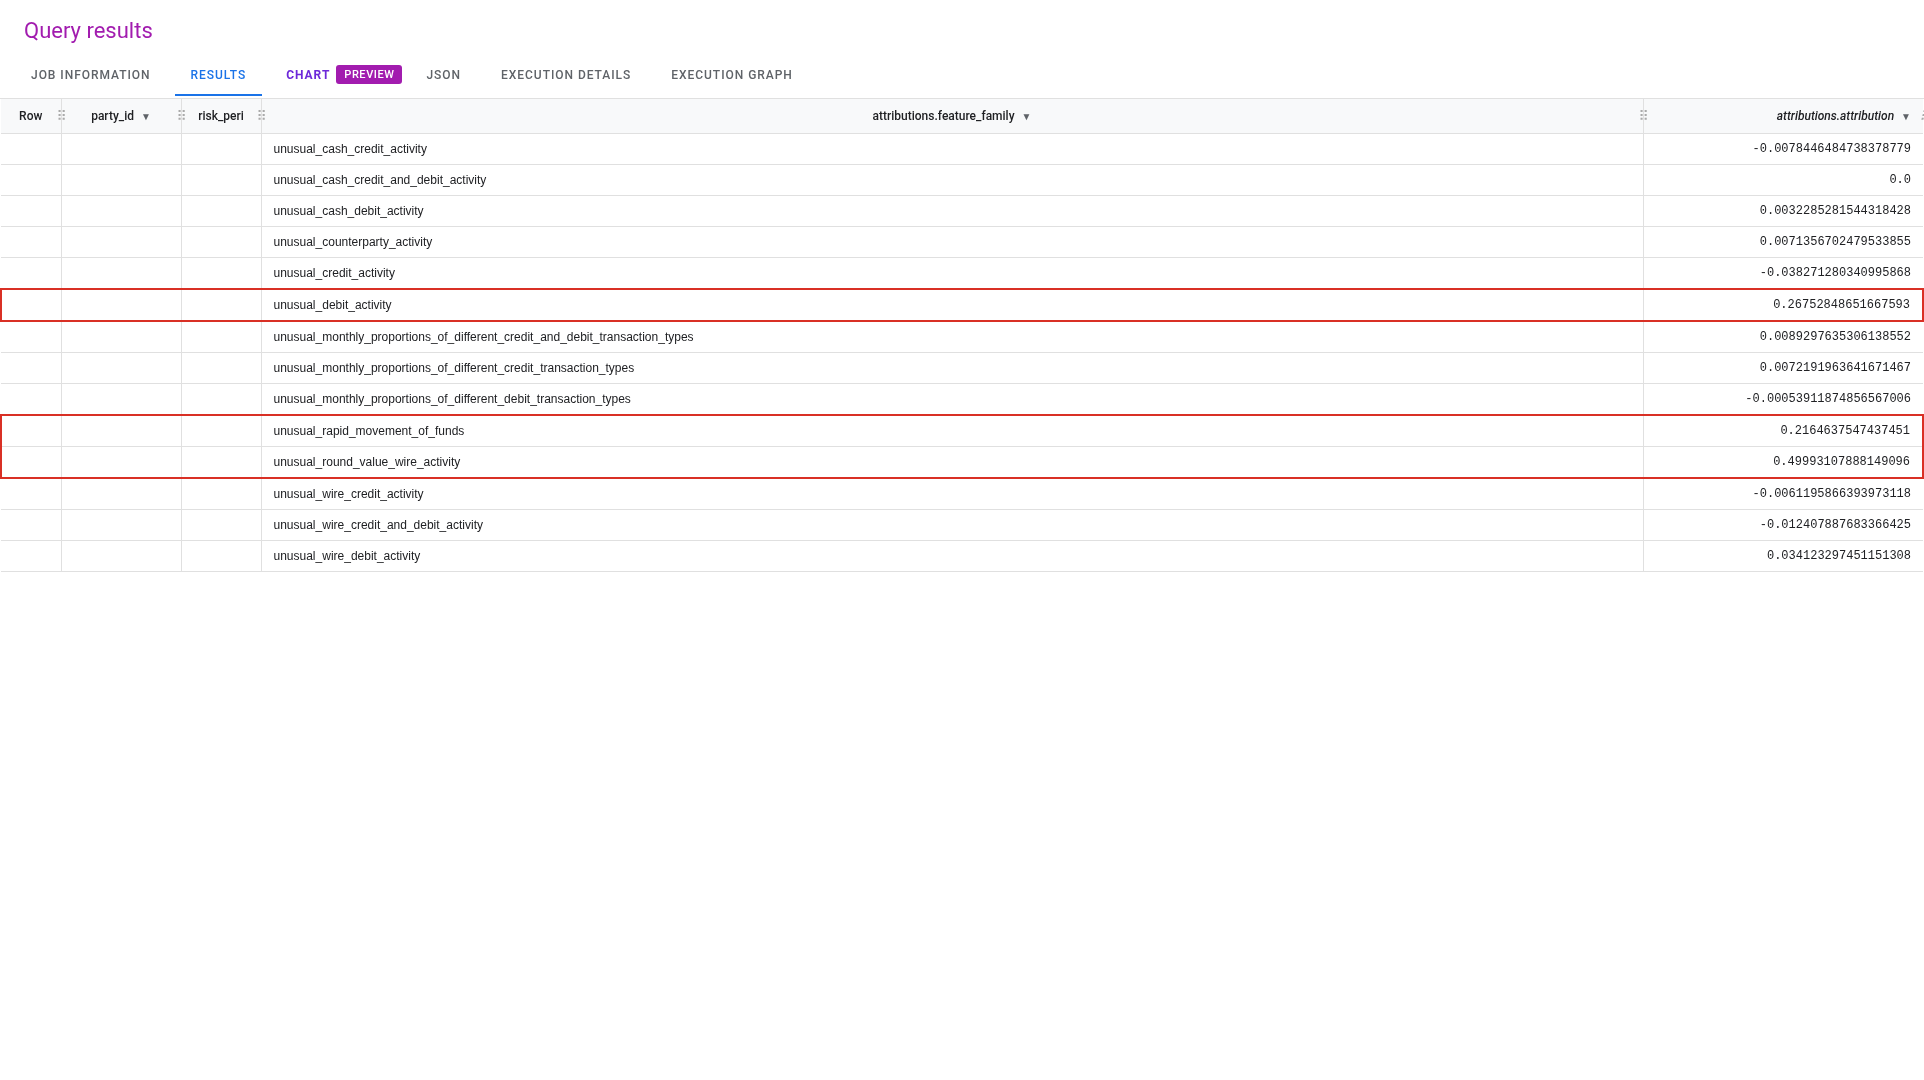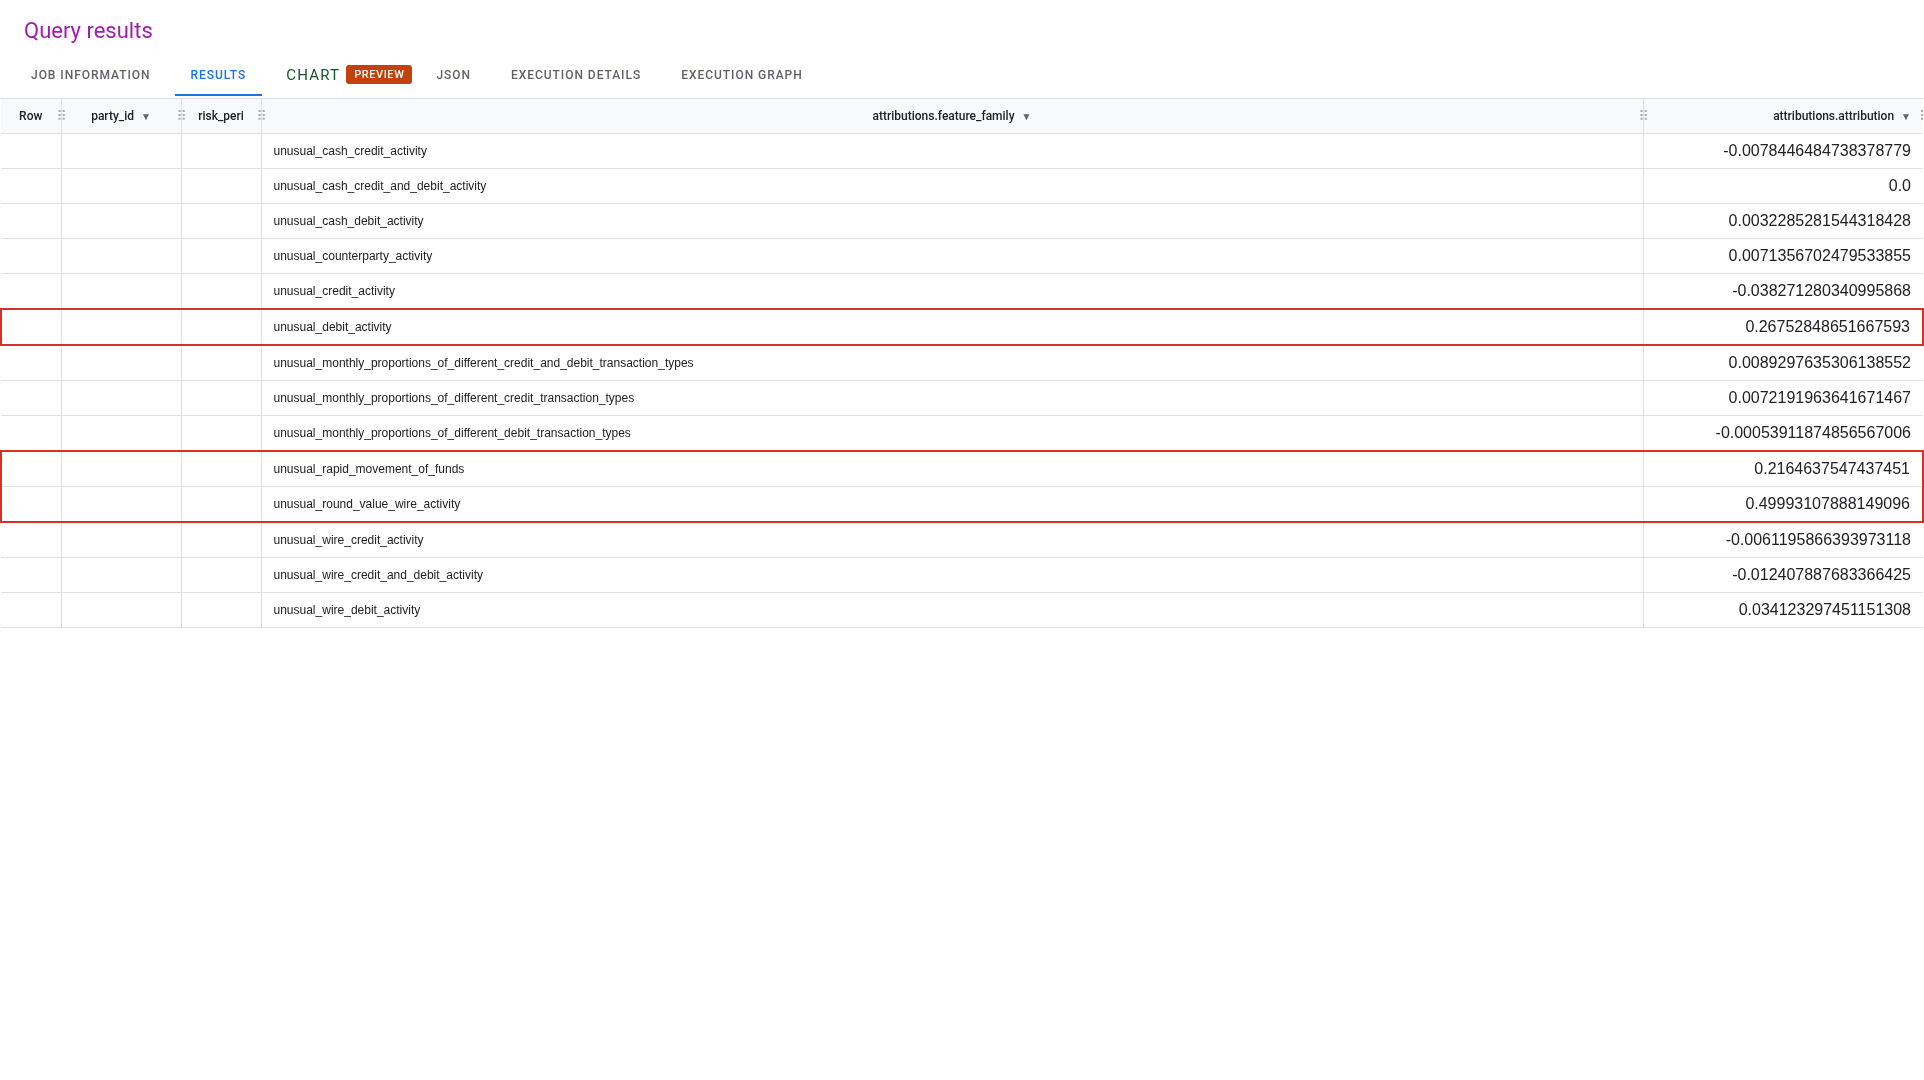--- a/index.html
+++ b/index.html
@@ -38,28 +38,28 @@
       color: #1a73e8;
       border-bottom: 2px solid #1a73e8;
     }
     .tab-chart-preview {
       display: flex;
       align-items: center;
       gap: 0;
       padding: 12px 0 12px 16px;
     }
     .tab-chart-preview .chart-label {
-      font-size: 15px;
-      font-weight: 400;
+      font-size: 12px;
+      font-weight: 700;
       letter-spacing: 0.08em;
-      color: #14532d;
+      color: #6d28d9;
       text-transform: uppercase;
     }
     .tab-chart-preview .preview-badge {
-      background: #c2410c;
+      background: #a21caf;
       color: #fff;
       font-size: 11px;
       font-weight: 500;
       letter-spacing: 0.05em;
       padding: 3px 8px;
       border-radius: 3px;
       margin-left: 6px;
       text-transform: uppercase;
     }
     .table-container {
@@ -79,21 +79,21 @@
     thead th {
       padding: 10px 12px;
       text-align: center;
       font-weight: 500;
       color: #202124;
       font-size: 12px;
       border-right: 1px solid #e0e0e0;
       white-space: nowrap;
       position: relative;
     }
-    thead th:last-child { border-right: none; }
+    thead th:last-child { border-right: none; font-style: italic; }
     .col-row { width: 60px; }
     .col-party { width: 120px; }
     .col-risk { width: 80px; }
     .col-feature { width: auto; }
     .col-attribution { width: 280px; text-align: right; }
     .sort-icon {
       display: inline-block;
       margin-left: 4px;
       font-size: 10px;
       color: #5f6368;
@@ -120,22 +120,22 @@
     }
     tbody td:last-child {
       border-right: none;
       text-align: right;
     }
     .td-row-num {
       color: #80868b;
       font-size: 12px;
     }
     .td-attribution {
-      font-family: Liberation Sans, sans-serif;
-      font-size: 16px;
+      font-family: Liberation Mono, monospace;
+      font-size: 12px;
     }
     .td-feature {
       font-family: Liberation Sans, sans-serif;
       font-size: 12px;
     }
   </style>
 </head>
 <body>
 
 <div class="page-title">Query results</div>

